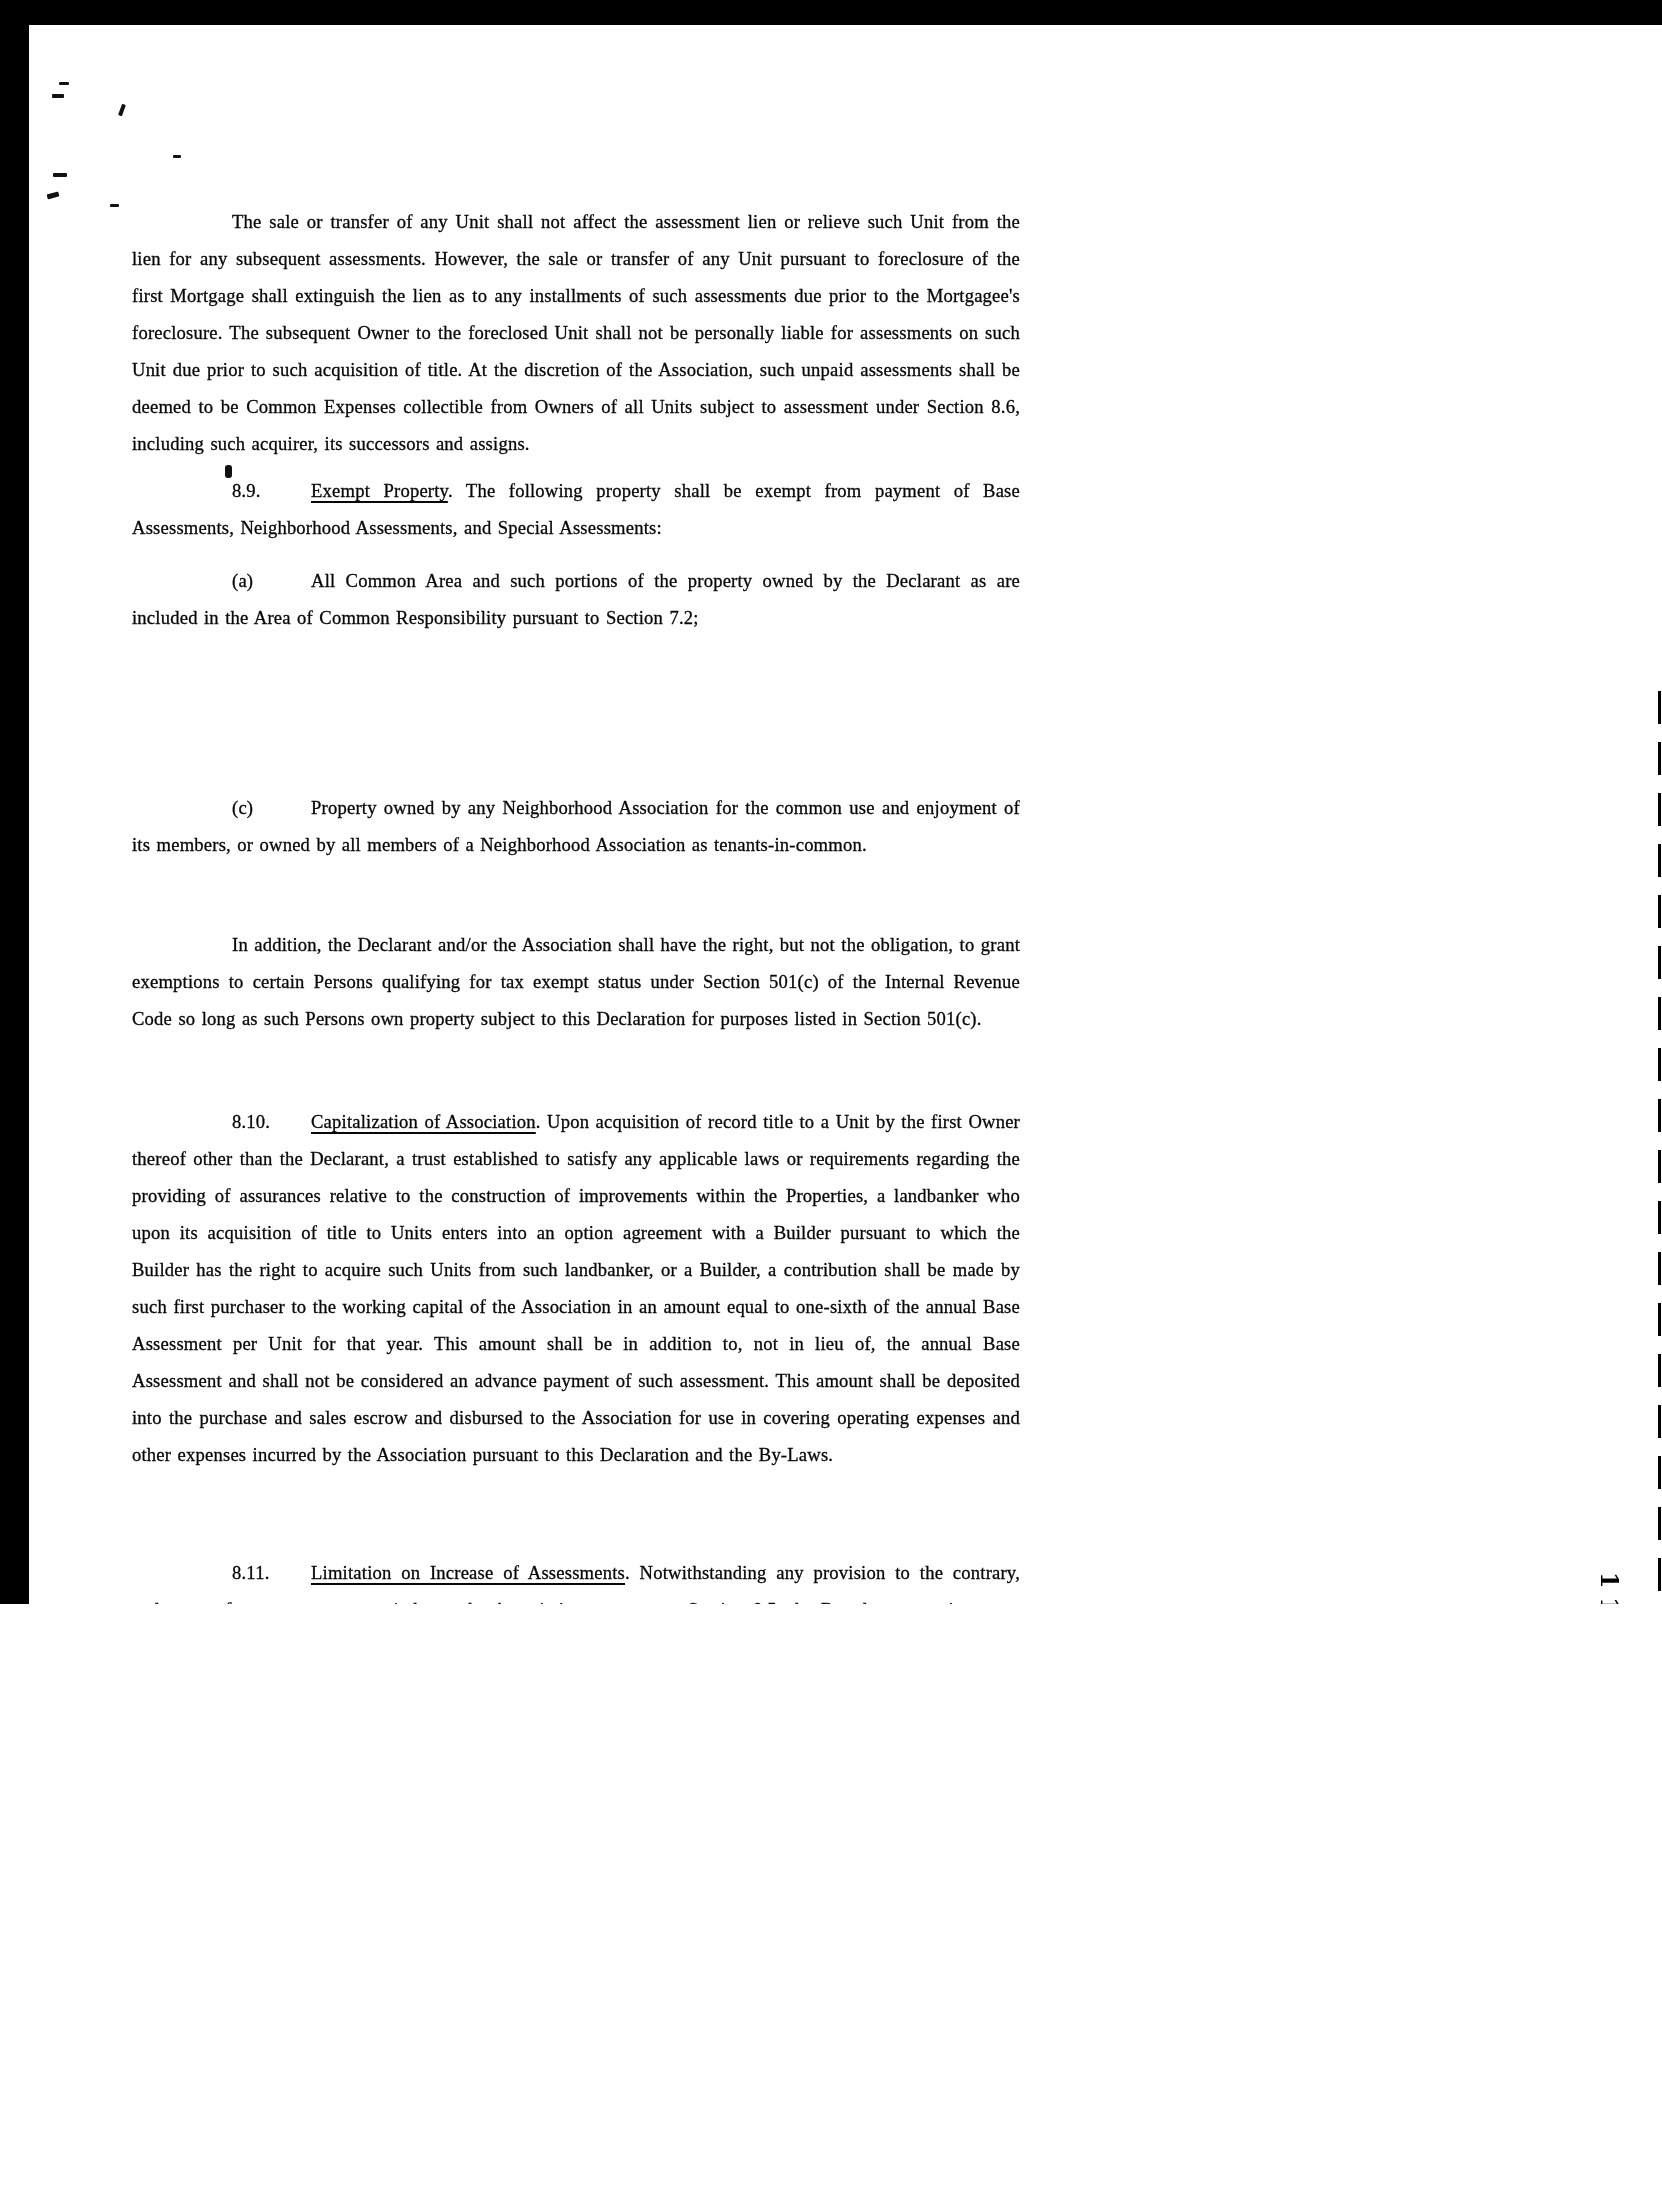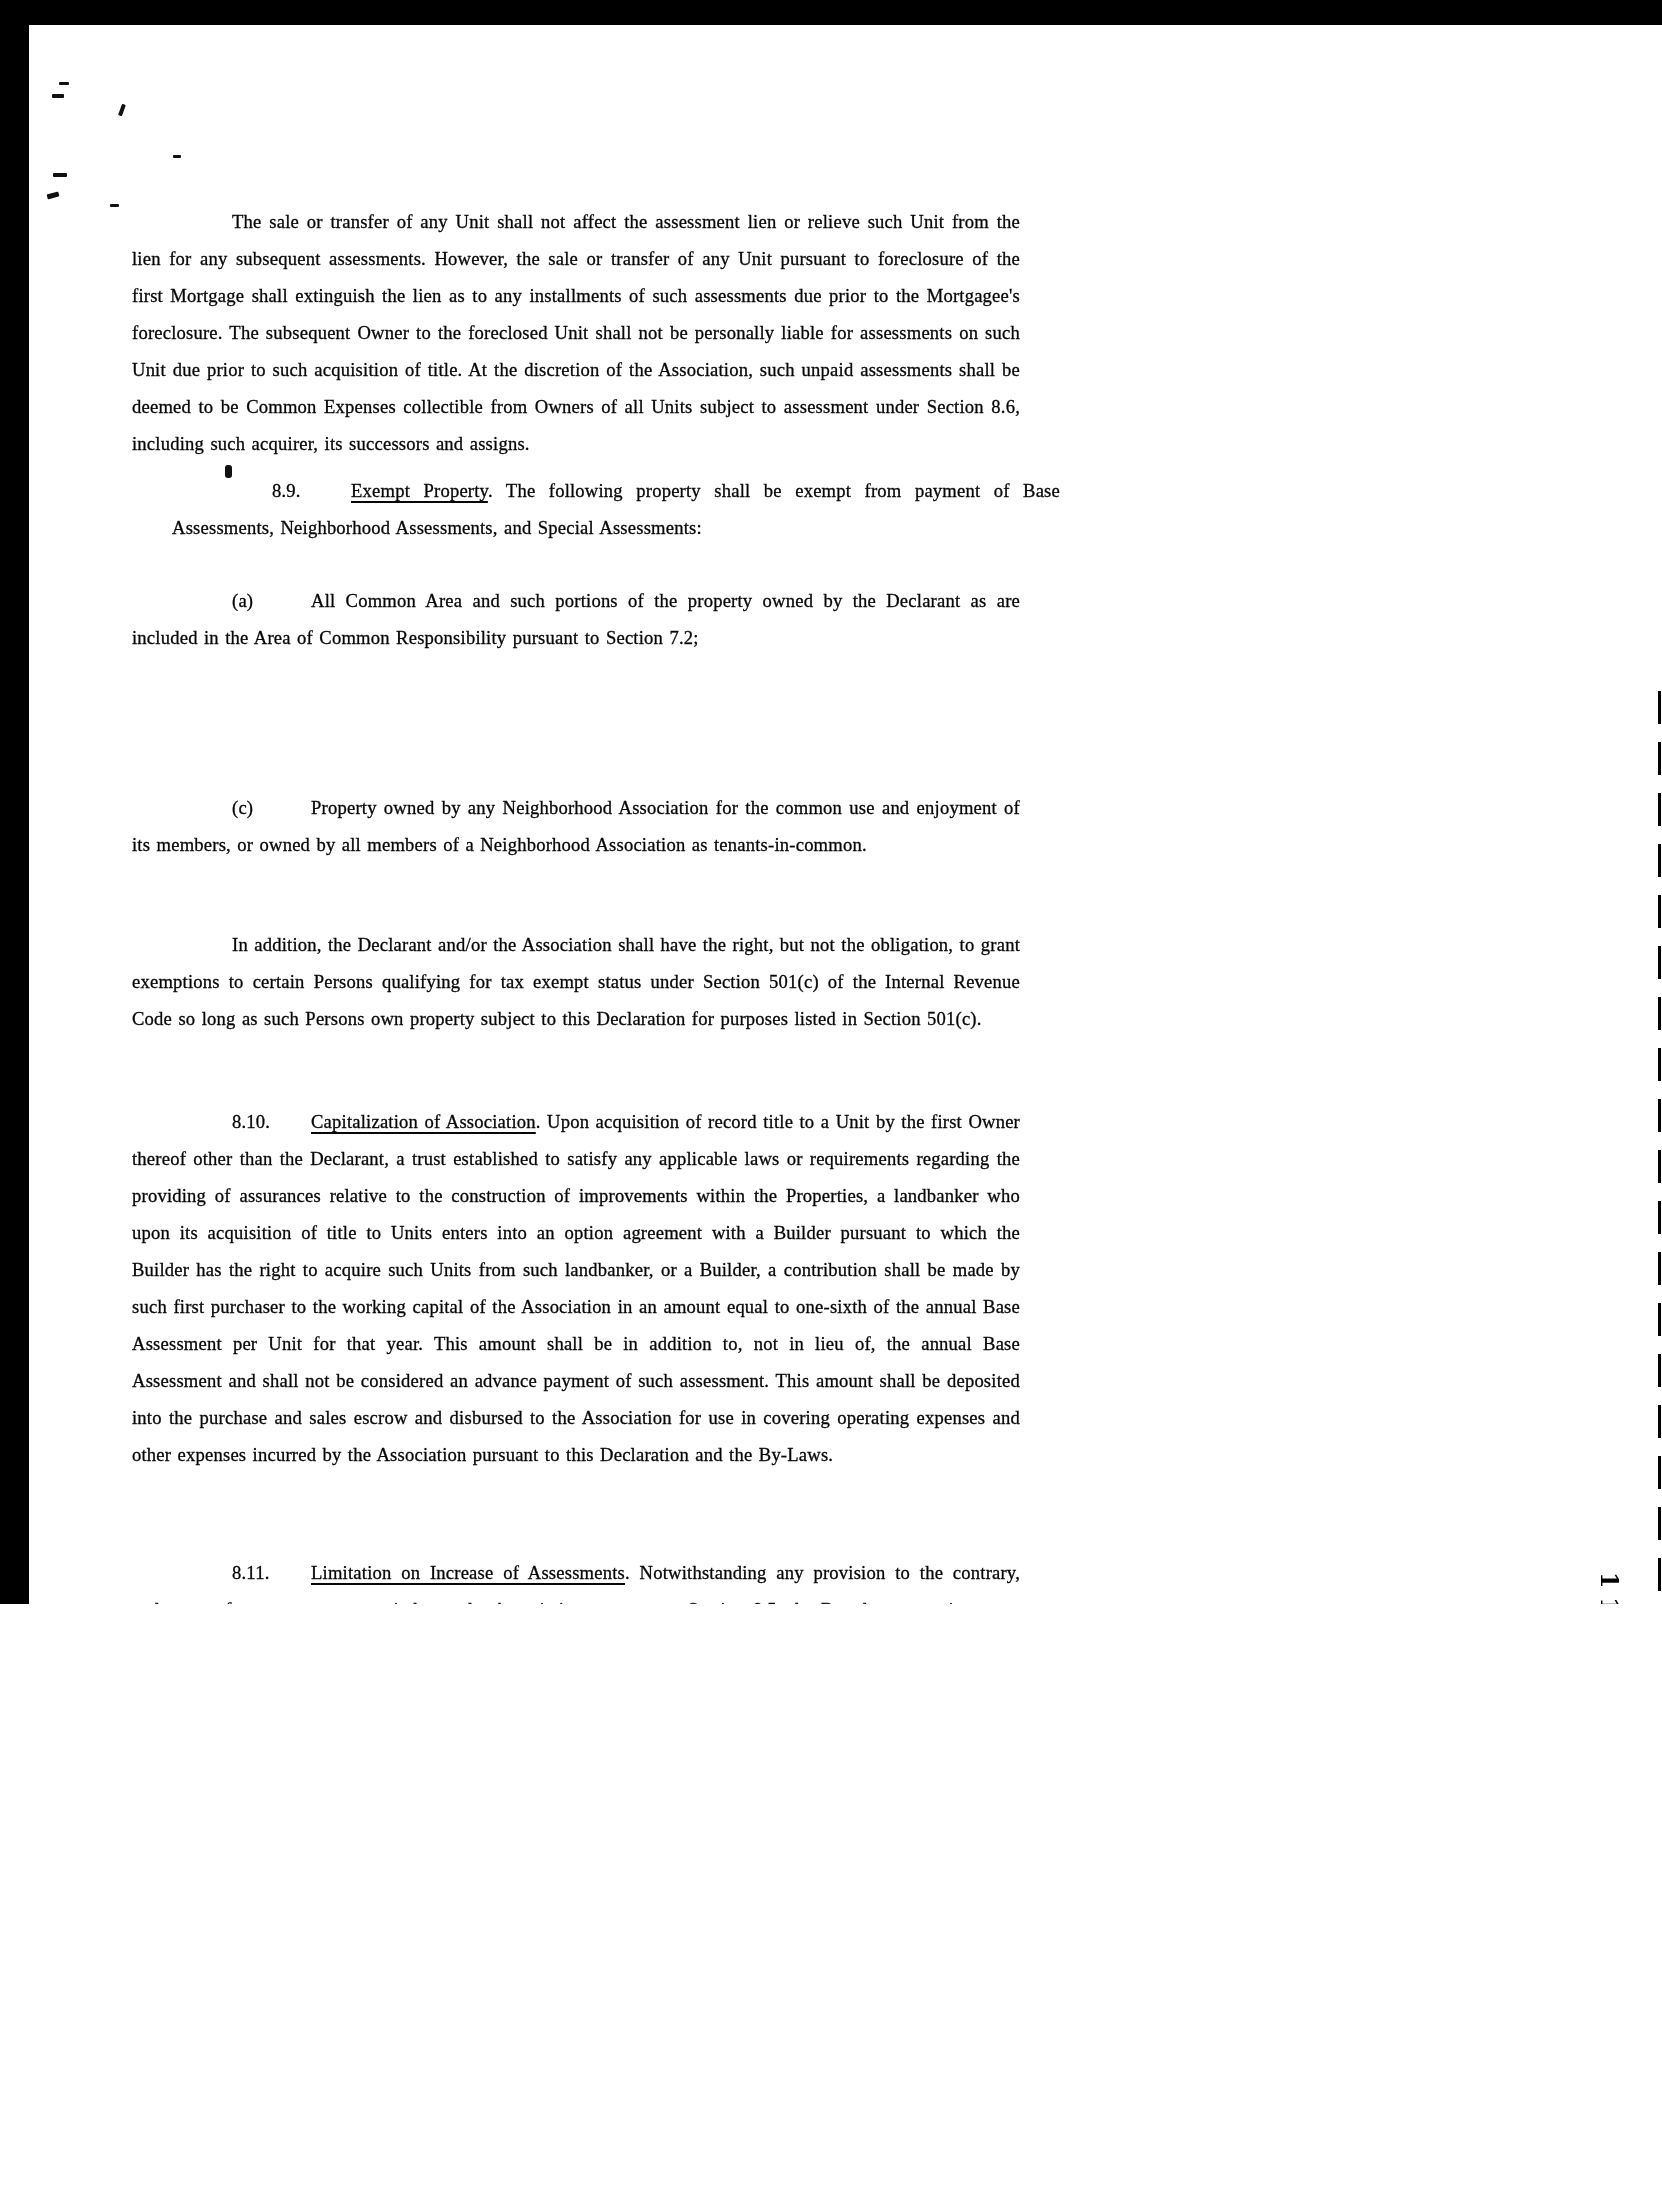--- a/index.html
+++ b/index.html
@@ -70,25 +70,25 @@
   <div class="speck" style="left:53px;top:173px;width:13.7px;height:3.9px;"></div>
   <div class="speck" style="left:47px;top:193px;width:11.8px;height:4.9px;transform:rotate(-15deg);"></div>
   <div class="speck" style="left:110px;top:204px;width:8.8px;height:2.9px;"></div>
   <div class="speck" style="left:225px;top:465px;width:6.9px;height:12.7px;border-radius:2.9px;"></div>
   <div class="speck" style="left:522px;top:1797px;width:14.7px;height:2.9px;transform:rotate(-8deg);"></div>
   <div class="speck" style="left:743px;top:2033px;width:16.7px;height:2.9px;transform:rotate(-12deg);"></div>
   <div class="speck" style="left:294px;top:2115px;width:3.9px;height:7.8px;"></div>
 
   <div class="block indent" style="top:203px;">The sale or transfer of any Unit shall not affect the assessment lien or relieve such Unit from the lien for any subsequent assessments.  However, the sale or transfer of any Unit pursuant to foreclosure of the first Mortgage shall extinguish the lien as to any installments of such assessments due prior to the Mortgagee's foreclosure.  The subsequent Owner to the foreclosed Unit shall not be personally liable for assessments on such Unit due prior to such acquisition of title.  At the discretion of the Association, such unpaid assessments shall be deemed to be Common Expenses collectible from Owners of all Units subject to assessment under Section 8.6, including such acquirer, its successors and assigns.</div>
 
-  <div class="block indent" style="top:472px;margin-left:40px;">
+  <div class="block indent" style="top:472px;">
     <span class="secnum">8.9.</span><span class="u">Exempt Property</span><span>.  The following property shall be exempt from payment of Base Assessments, Neighborhood Assessments, and Special Assessments:</span>
   </div>
 
-  <div class="block indent" style="top:582px;">
+  <div class="block indent" style="top:562px;">
     <span class="secnum">(a)</span><span>All Common Area and such portions of the property owned by the Declarant as are included in the Area of Common Responsibility pursuant to Section 7.2;</span>
   </div>
 
 
   <div class="block indent" style="top:789px;">
     <span class="secnum">(c)</span><span>Property owned by any Neighborhood Association for the common use and enjoyment of its members, or owned by all members of a Neighborhood Association as tenants-in-common.</span>
   </div>
 
   <div class="block indent" style="top:926px;">In addition, the Declarant and/or the Association shall have the right, but not the obligation, to grant exemptions to certain Persons qualifying for tax exempt status under Section 501(c) of the Internal Revenue Code so long as such Persons own property subject to this Declaration for purposes listed in Section 501(c).</div>
 

